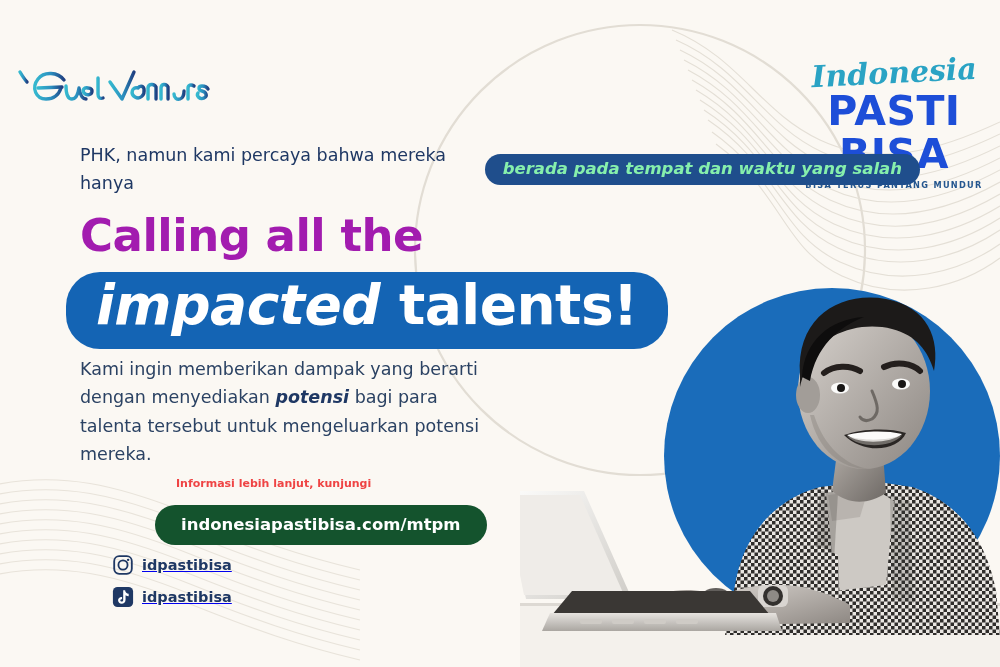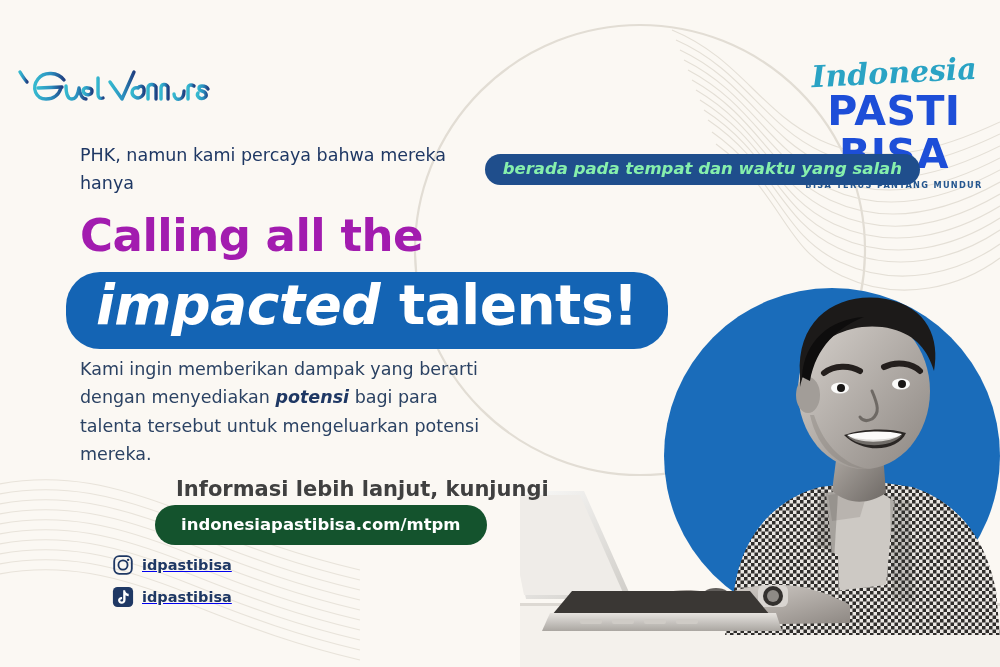--- a/index.html
+++ b/index.html
@@ -118,22 +118,22 @@
     line-height:1.62;
     color:#2b4263;
   }
   .body-copy b { font-weight:bold; font-style:italic; color:#1f3864; }
 
   
   .cta-label {
     position:absolute; left:176px; top:477px;
     font-family:"DejaVu Sans", sans-serif;
     font-weight:bold;
-    font-size:21px;
-    color:#404040;
+    font-size:11px;
+    color:#ef4444;
   }
   .cta-button {
     position:absolute; left:155px; top:505px;
     background:#14532d;
     color:#ffffff;
     border:none;
     border-radius:22px;
     padding:10px 26px 11px 26px;
     font-family:"DejaVu Sans", sans-serif;
     font-weight:bold;

